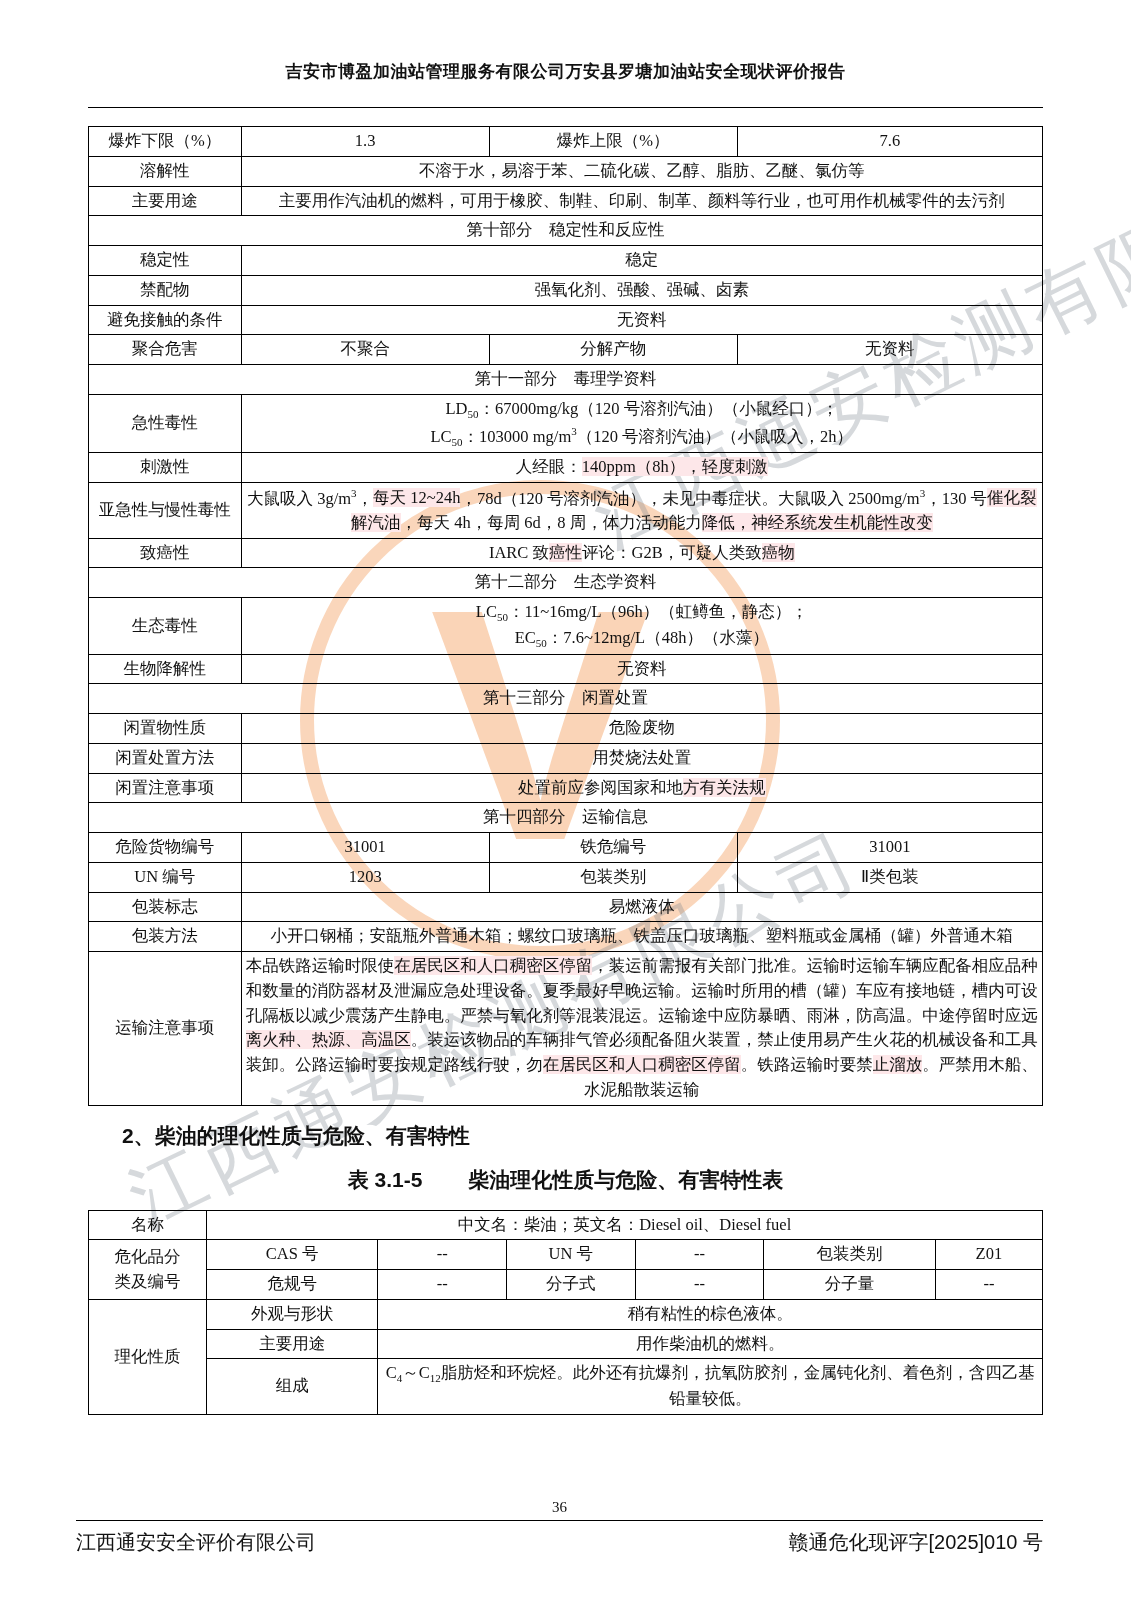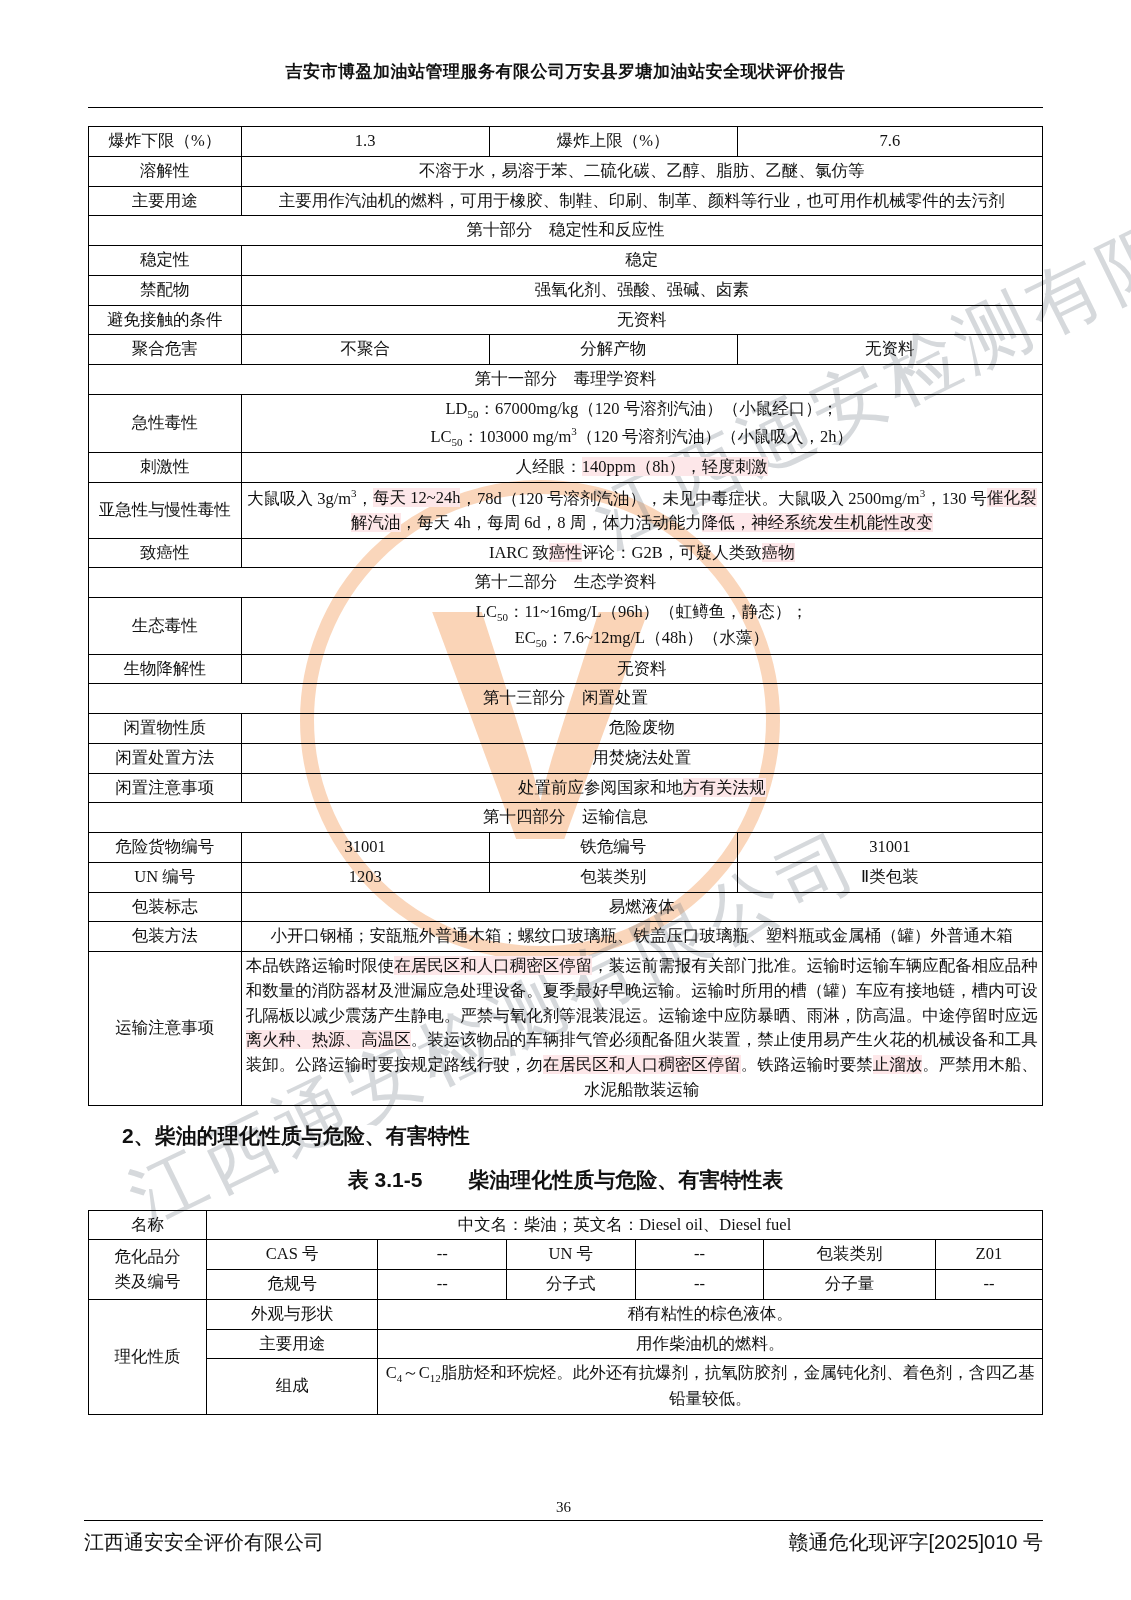--- a/index.html
+++ b/index.html
@@ -114,21 +114,21 @@
     font-size:21px;
     font-weight:bold;
     text-align:center;
     margin:16px 0 4px 0;
   }
   .tbl-caption .gap { display:inline-block; width:46px; }
 
   
   .footer {
     position:absolute;
-    left:84px; right:88px;
+    left:76px; right:88px;
     bottom:44px;
     z-index:2;
   }
   .pageno {
     text-align:center;
     font-size:15px;
     padding-bottom:4px;
   }
   .footer-rule { border-top:1.6px solid #000; }
   .footer-row {

